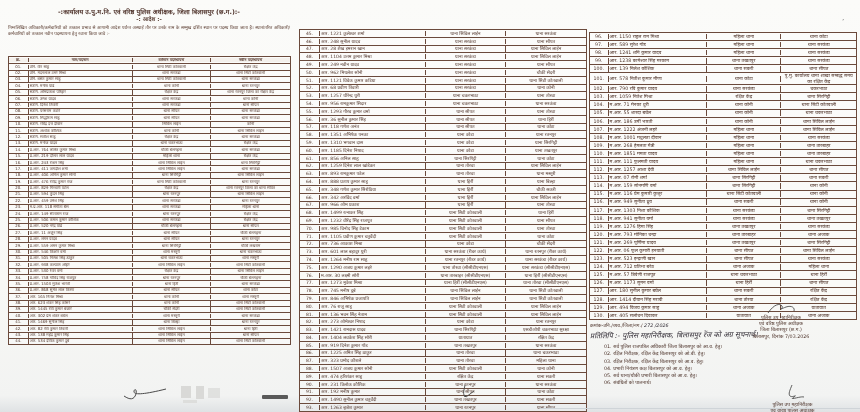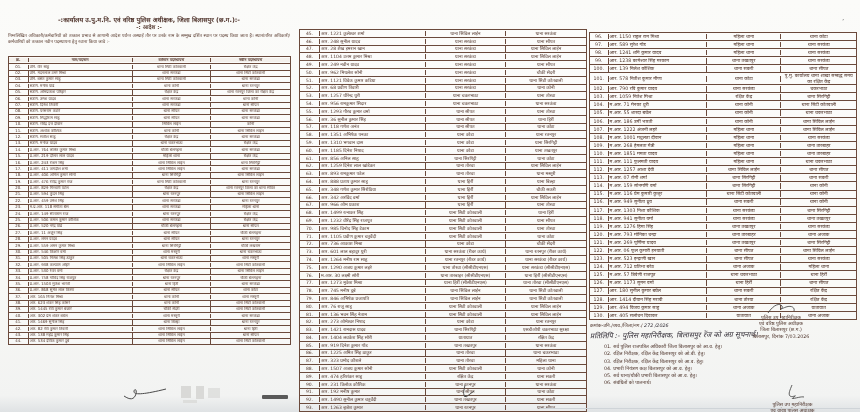--- a/index.html
+++ b/index.html
@@ -3,21 +3,21 @@
 <meta charset="utf-8">
 <style>
   html,body{margin:0;padding:0;background:#e9e9e7;}
   .page{
     position:relative;width:860px;height:412px;overflow:hidden;
     background:linear-gradient(180deg,#fbfbf9 0%,#f8f8f5 70%,#f2f3f2 96%,#dfe2e4 100%);
     font-family:"DejaVu Sans","Liberation Sans",sans-serif;
     color:#53382e;
   }
   
-  .doc-header{position:absolute;left:8px;top:16px;width:282px;text-align:center;}
+  .doc-header{position:absolute;left:8px;top:8px;width:282px;text-align:center;}
   .office-line{font-size:6.4px;font-weight:bold;line-height:8px;color:#4e322a;}
   .order-line{font-size:5.6px;font-weight:bold;line-height:7px;}
   .intro{margin-top:2px;font-size:4.4px;line-height:5.6px;text-align:justify;color:#5a3c30;}
   
   .tbl{position:absolute;border:0.7px solid #6b4a3c;background:rgba(255,255,255,0.25);}
   .trow{display:flex;border-bottom:0.5px solid #6b4a3c;}
   .trow:last-child{border-bottom:none;}
   .tc{border-right:0.5px solid #6b4a3c;padding:0 1px;overflow:hidden;line-height:1.15;word-break:break-word;}
   .tc:last-child{border-right:none;}
   .c0{width:7%;text-align:center;flex:none;box-sizing:border-box;}

